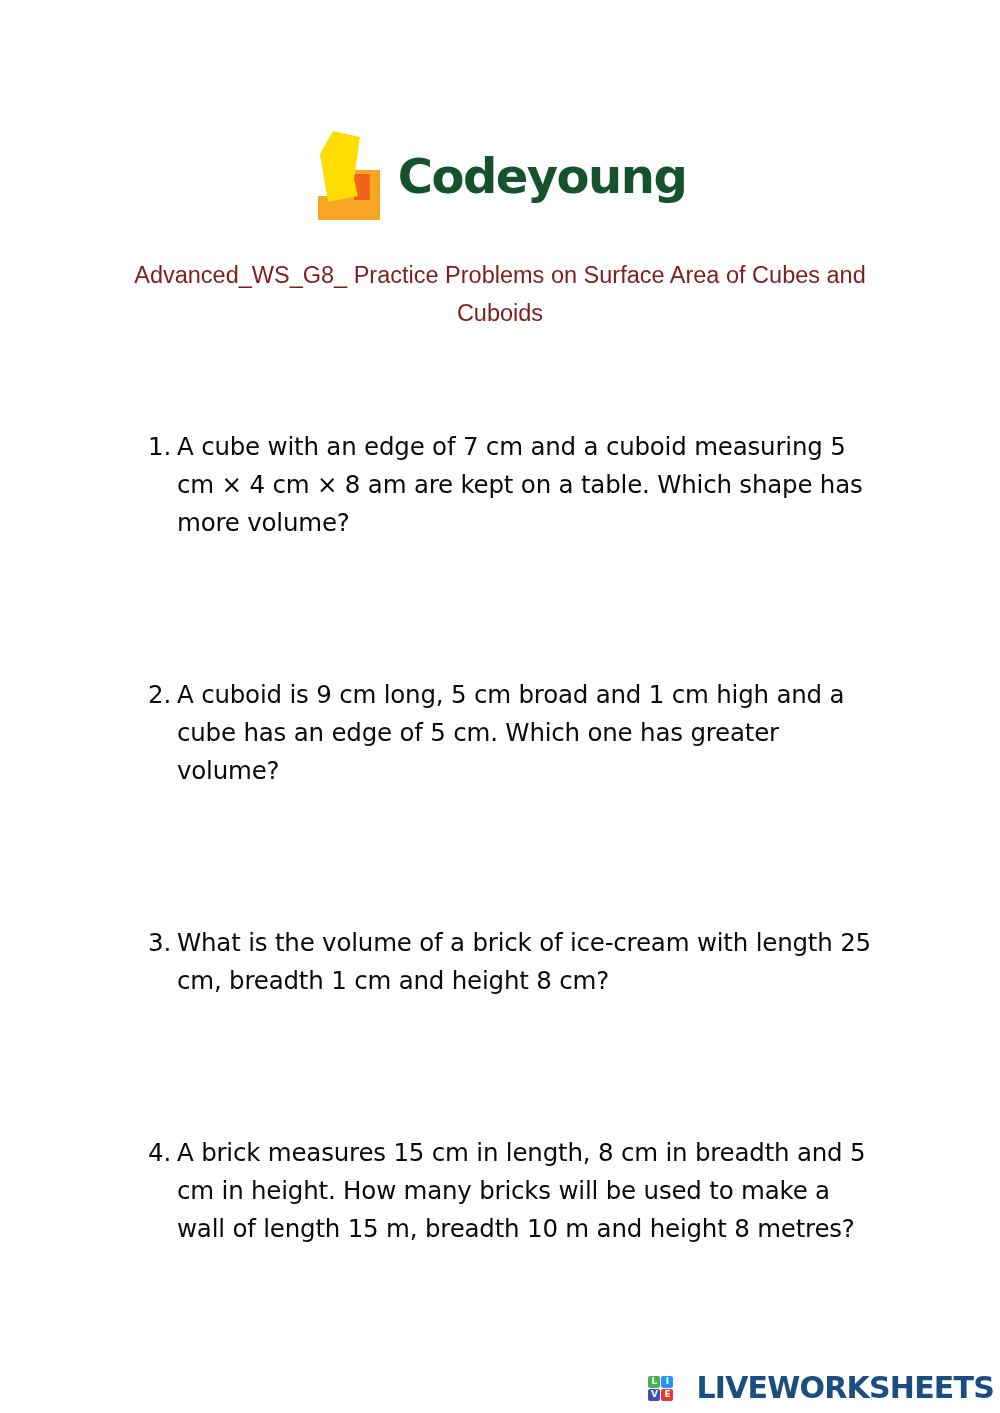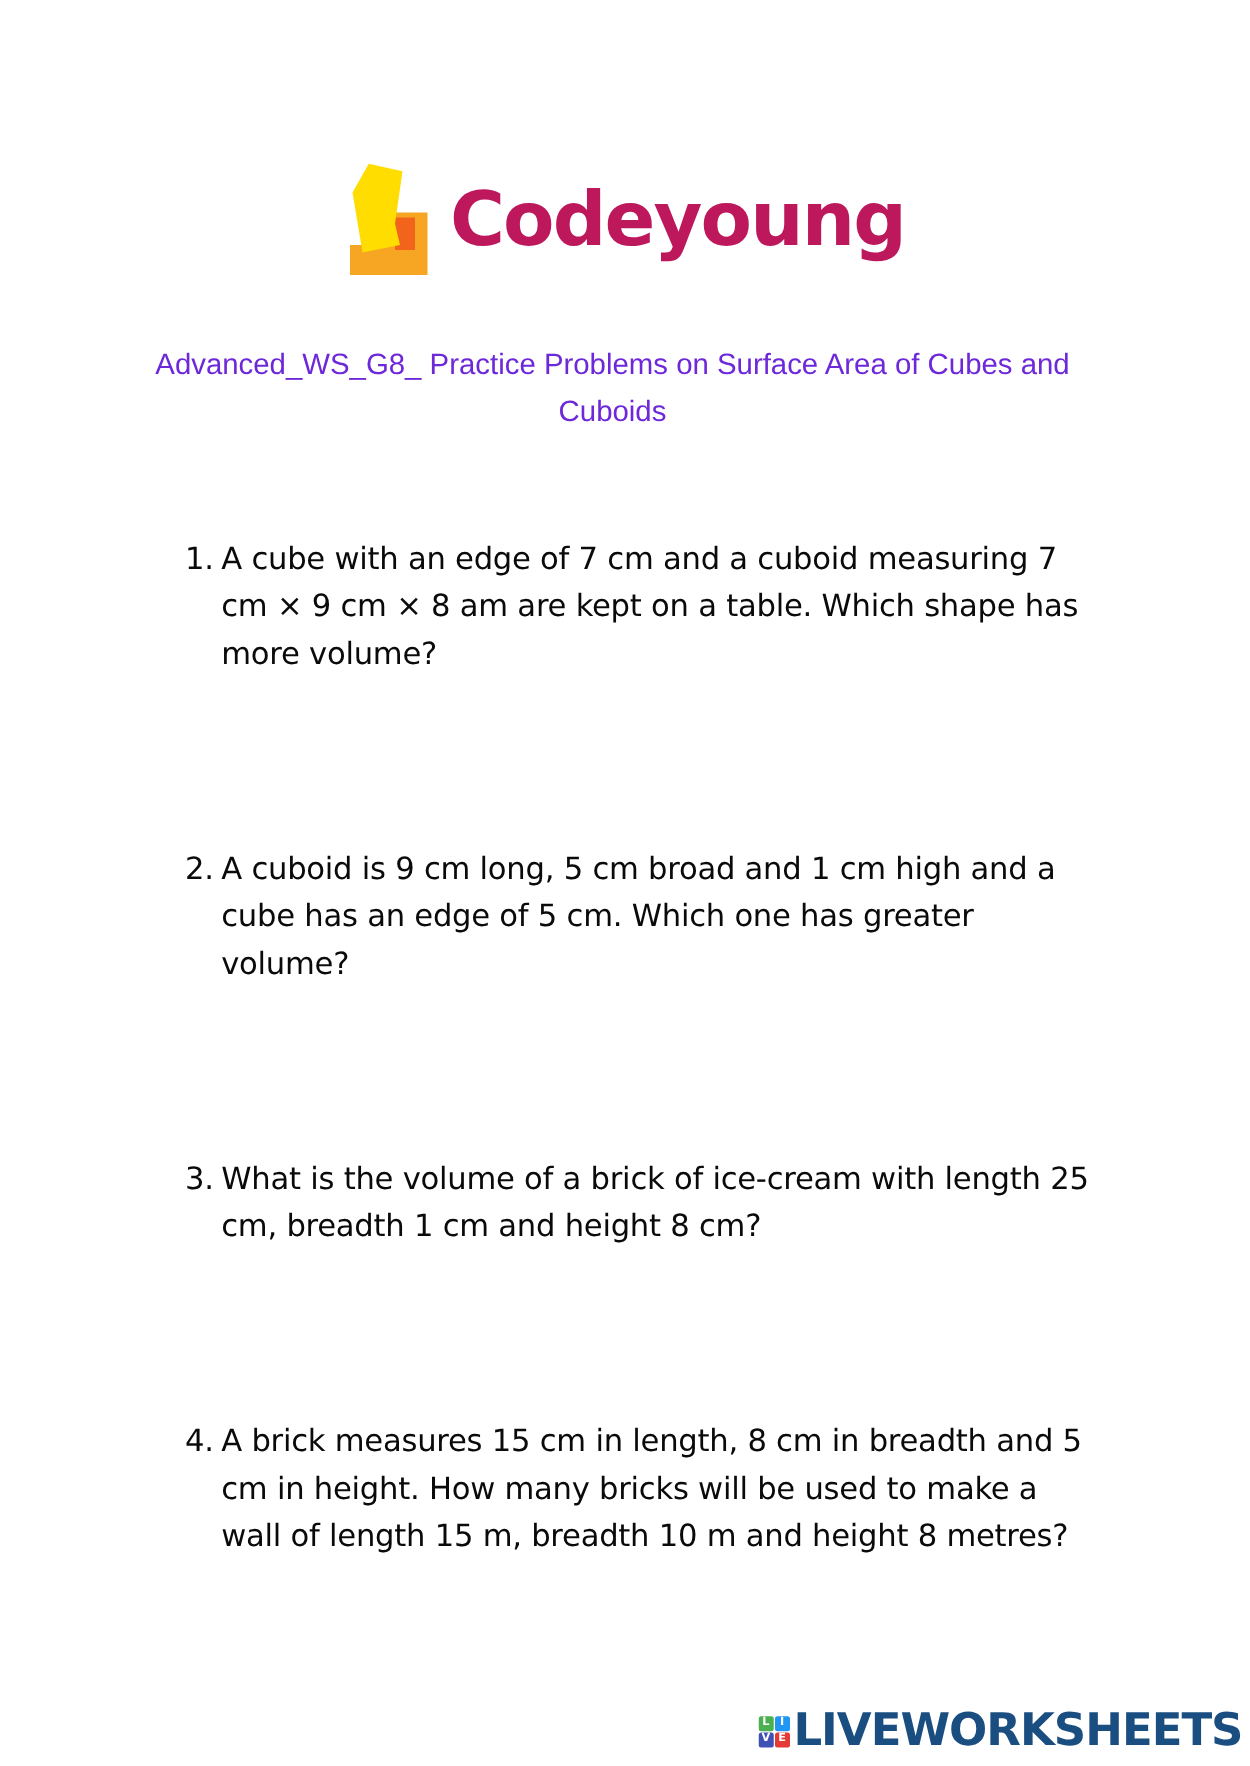--- a/index.html
+++ b/index.html
@@ -30,41 +30,40 @@
   }
   .brand-mark {
     position: relative;
     width: 70px;
     height: 95px;
     flex: 0 0 auto;
   }
   .brand-mark svg { display: block; }
   .brand-word {
     font-family: "DejaVu Sans", sans-serif;
-    font-size: 60px;
+    font-size: 48px;
     font-weight: 700;
     letter-spacing: -1.5px;
-    color: #be185d;
+    color: #14532d;
     line-height: 1;
     margin-top: 6px;
   }
 
   
   .ws-title {
     position: absolute;
-    left: 100px;
+    left: 110px;
     top: 256px;
     width: 780px;
     text-align: center;
     font-family: "Liberation Sans", sans-serif;
     font-size: 23.5px;
     line-height: 1.62;
-    color: #6d28d9;
+    color: #7f1d1d;
     font-weight: 400;
-    margin-top: 16px;
   }
 
   
   .questions {
     position: absolute;
     left: 0;
     top: 0;
     width: 1000px;
     height: 1413px;
   }
@@ -117,25 +116,26 @@
     align-items: center;
     justify-content: center;
     font-family: "DejaVu Sans", sans-serif;
     font-size: 9px;
     font-weight: 700;
     color: #ffffff;
     line-height: 1;
   }
   .lws-word {
     font-family: "DejaVu Sans", sans-serif;
-    font-size: 36px;
+    font-size: 30px;
     font-weight: 700;
     letter-spacing: -0.8px;
     color: #1a4d80;
     line-height: 1;
+    margin-left: 20px;
   }
 </style>
 </head>
 <body>
 
 <div class="page">
 
   <div class="brand">
     <div class="brand-mark">
       <svg width="70" height="95" viewBox="0 0 70 95" xmlns="http://www.w3.org/2000/svg">
@@ -151,21 +151,21 @@
     </div>
     <div class="brand-word">Codeyoung</div>
   </div>
 
   <div class="ws-title">Advanced_WS_G8_ Practice Problems on Surface Area of Cubes and Cuboids</div>
 
   <div class="questions">
 
     <div class="q q1">
       <div class="q-num">1.</div>
-      <div class="q-text">A cube with an edge of 7 cm and a cuboid measuring 7 cm × 9 cm × 8 am are kept on a table. Which shape has more volume?</div>
+      <div class="q-text">A cube with an edge of 7 cm and a cuboid measuring 5 cm × 4 cm × 8 am are kept on a table. Which shape has more volume?</div>
     </div>
 
     <div class="q q2">
       <div class="q-num">2.</div>
       <div class="q-text">A cuboid is 9 cm long, 5 cm broad and 1 cm high and a cube has an edge of 5 cm. Which one has greater volume?</div>
     </div>
 
     <div class="q q3">
       <div class="q-num">3.</div>
       <div class="q-text">What is the volume of a brick of ice-cream with length 25 cm, breadth 1 cm and height 8 cm?</div>

